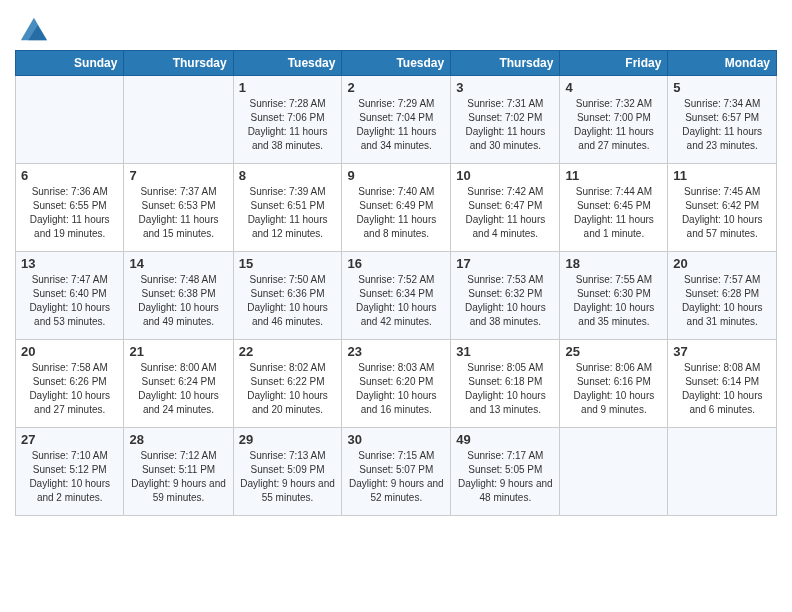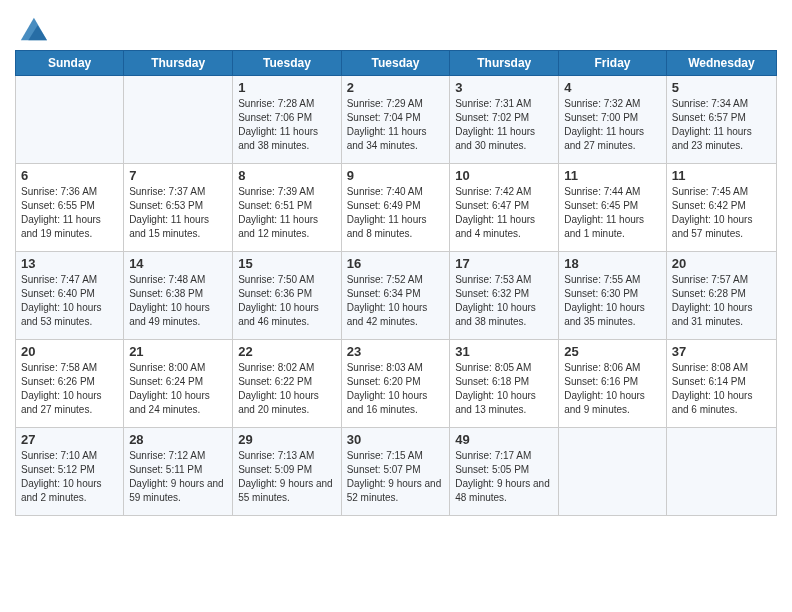--- a/index.html
+++ b/index.html
@@ -55,21 +55,21 @@
       color: #555;
     }
     .calendar {
       width: 100%;
       border-collapse: collapse;
       font-size: 11px;
     }
     .calendar thead th {
       background-color: #2979b5;
       color: #fff;
-      text-align: center;
+      text-align: right;
       padding: 5px 6px;
       font-size: 12px;
       font-weight: bold;
       border: 1px solid #1a5f9a;
     }
     .calendar tbody td {
       vertical-align: top;
       padding: 4px 5px;
       border: 1px solid #ccc;
       width: 113px;
@@ -88,20 +88,21 @@
     .day-number {
       font-size: 13px;
       font-weight: bold;
       display: block;
       margin-bottom: 2px;
     }
     .day-info {
       font-size: 10px;
       color: #333;
       line-height: 1.4;
+      text-align: center;
     }
     .empty-cell {
       background: #f5f8fc !important;
     }
   </style>
 </head>
 <body>
 
 <div class="page">
   <div class="header">
@@ -125,21 +126,21 @@
 
   <table class="calendar">
     <thead>
       <tr>
       <th>Sunday</th>
           <th>Thursday</th>
           <th>Tuesday</th>
           <th>Tuesday</th>
           <th>Thursday</th>
           <th>Friday</th>
-          <th>Wednesday</th>
+          <th>Monday</th>
         </tr>
     </thead>
     <tbody id="calendar-body">
     <tr>
           <td class="empty-cell"></td>
           <td class="empty-cell"></td>
           <td>
             <span class="day-number">1</span>
             <div class="day-info">Sunrise: 7:28 AM<br>Sunset: 7:06 PM<br>Daylight: 11 hours and 38 minutes.</div>
           </td>

